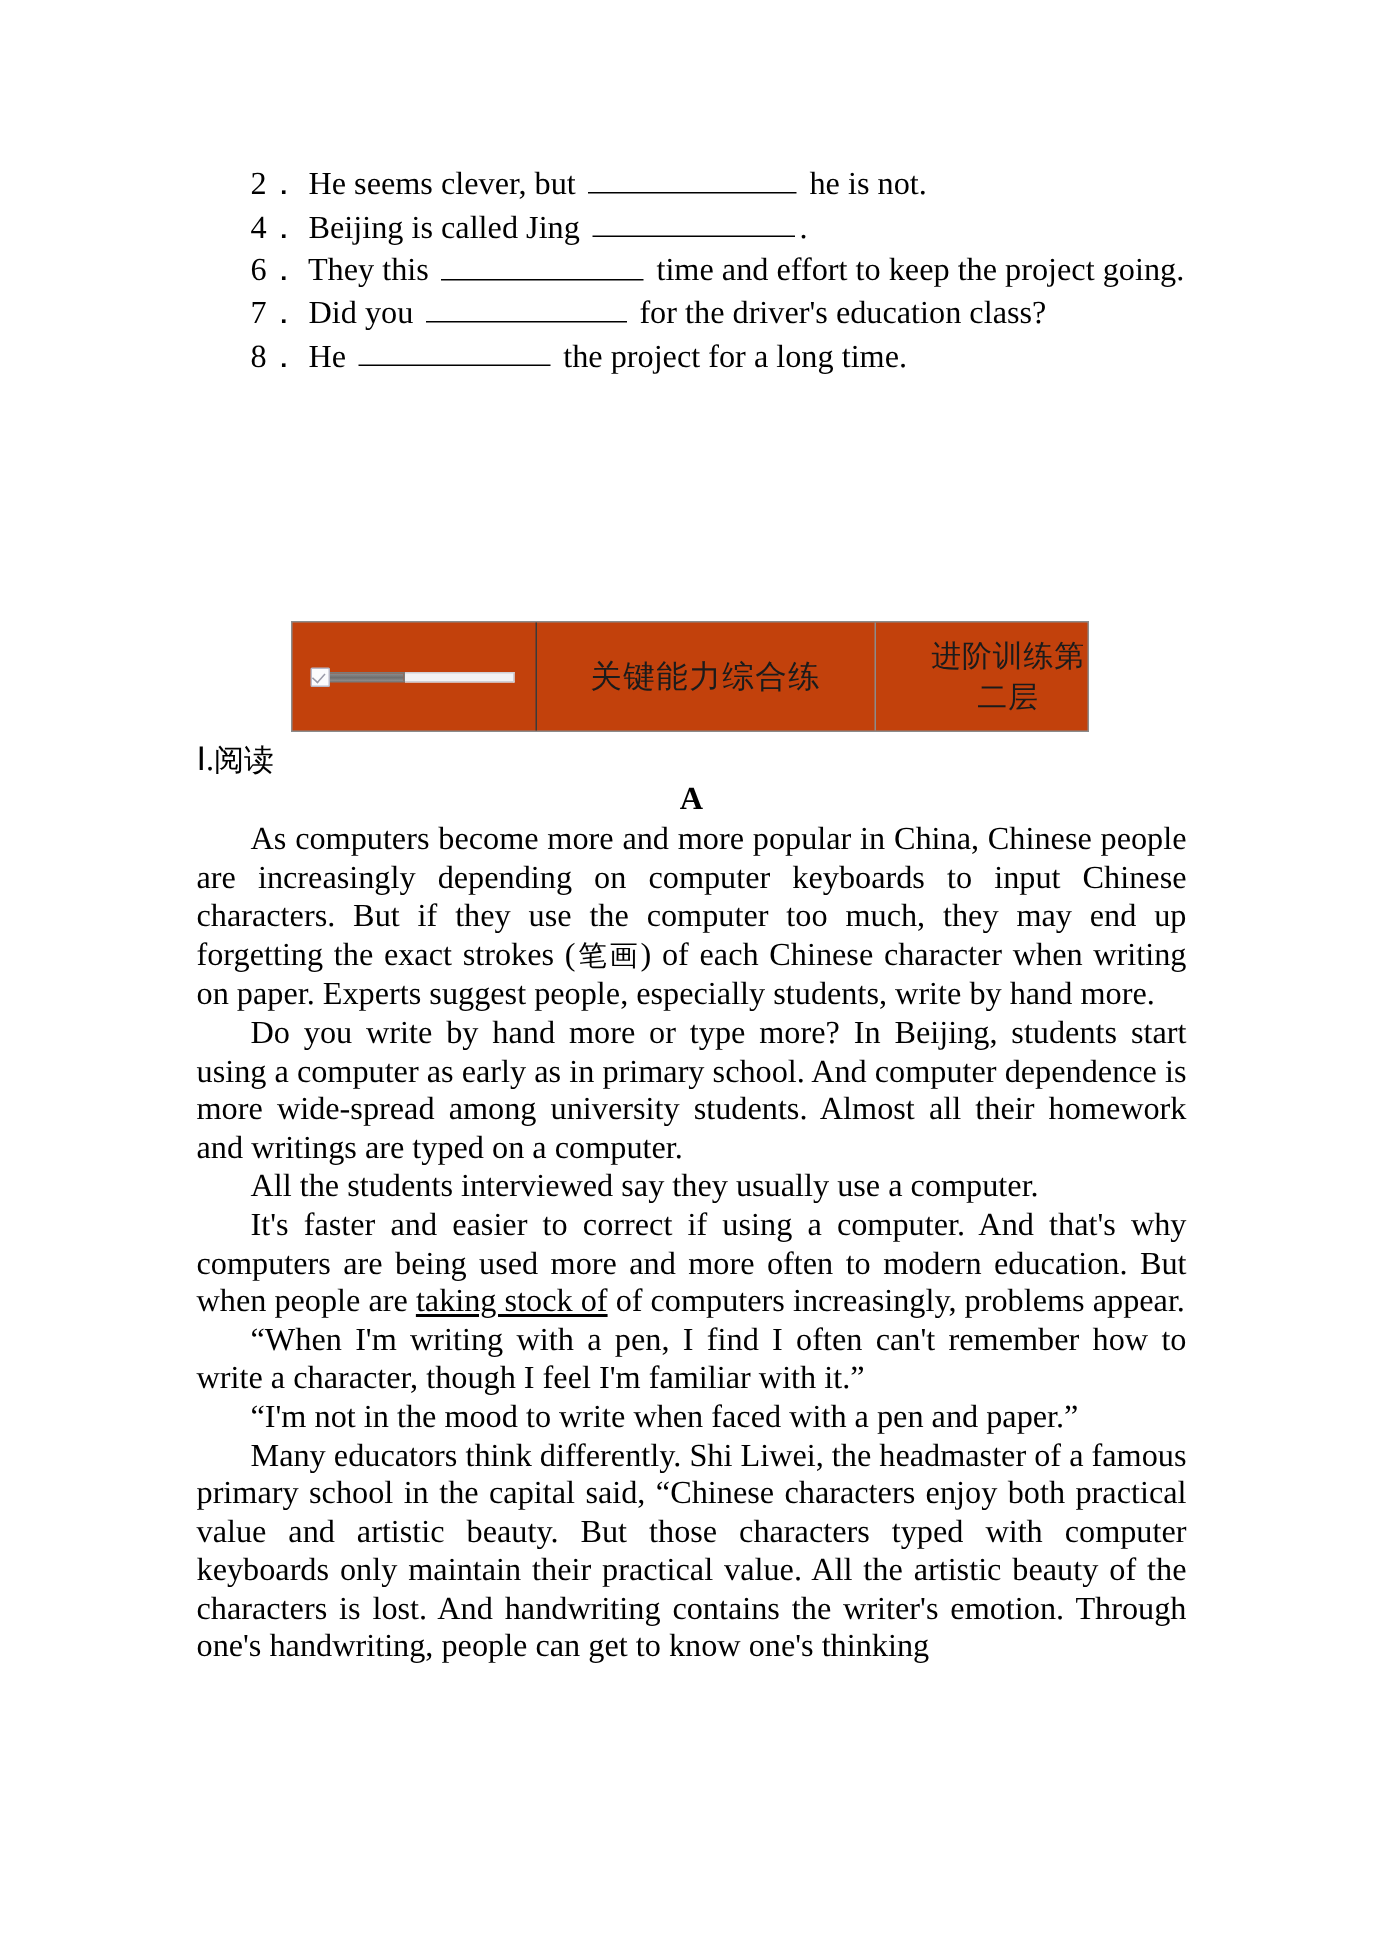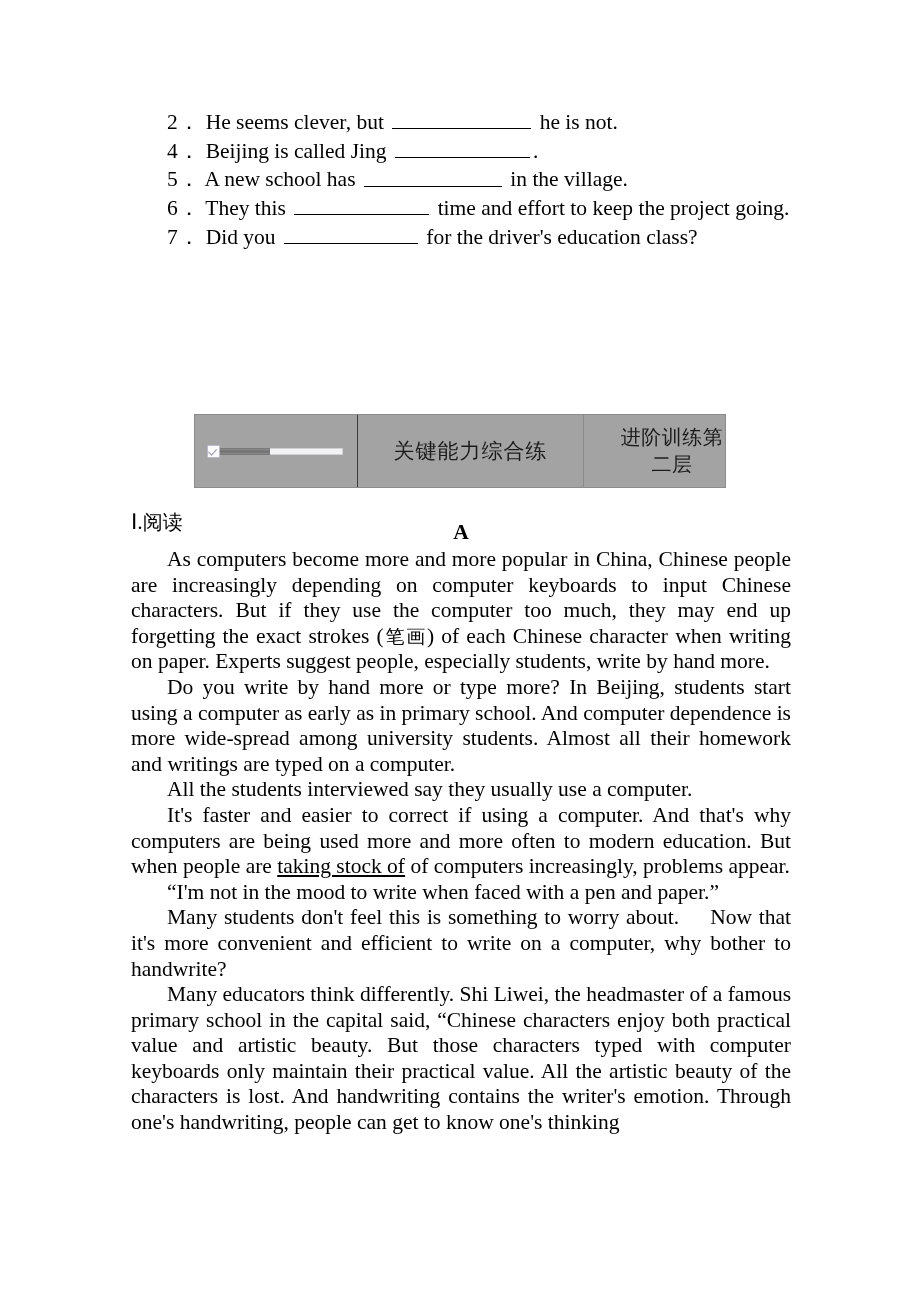--- a/index.html
+++ b/index.html
@@ -66,21 +66,21 @@
   
   .banner {
     position: absolute;
     left: 194px;
     top: 414px;
     width: 532px;
     height: 74px;
     border: 1.2px solid #8b8b8b;
     box-sizing: border-box;
     display: flex;
-    background: #a3a3a3;
+    background: #c2410c;
   }
   .banner-cell {
     box-sizing: border-box;
     display: flex;
     align-items: center;
     justify-content: center;
     height: 100%;
   }
   .cell-deco {
     width: 163px;
@@ -158,21 +158,20 @@
     box-sizing: border-box;
   }
 
   
   .sec-heading {
     position: absolute;
     left: 131px;
     top: 492px;
     font-size: 21.5px;
     line-height: 28px;
-    margin-top: 16px;
   }
   .sec-heading .roman {
     font-family: "Liberation Serif", serif;
   }
   .sec-heading .cn {
     font-family: "DejaVu Sans", "Liberation Sans", sans-serif;
     font-size: 20px;
   }
 
   
@@ -216,26 +215,26 @@
 
 <div class="page">
 
   <div class="ex-list">
 
     <p class="ex-item"><span class="ex-num">2．</span> <span>He seems clever, but</span> <span class="blank b-w1"></span> <span>he is not.</span></p>
 
 
     <p class="ex-item"><span class="ex-num">4．</span> <span>Beijing is called Jing</span> <span class="blank b-w3"></span><span>.</span></p>
 
-    <p class="ex-item"><span class="ex-num">5．</span> <span>A new school has</span> <span class="blank b-w4"></span> <span>in the village.</span></p>
 
     <p class="ex-item wrap"><span class="ex-num">6．</span> <span>They this</span> <span class="blank b-w5"></span> <span>time and effort to keep the project going.</span></p>
 
     <p class="ex-item"><span class="ex-num">7．</span> <span>Did you</span> <span class="blank b-w6"></span> <span>for the driver's education class?</span></p>
 
+    <p class="ex-item"><span class="ex-num">8．</span> <span>He</span> <span class="blank b-w7"></span> <span>the project for a long time.</span></p>
 
 
 
   </div>
 
   <div class="banner">
 
     <div class="banner-cell cell-deco">
       <div class="deco-bar">
         <span class="deco-check"></span>
@@ -264,22 +263,22 @@
     <p class="passage-label">A</p>
 
     <p class="para">As computers become more and more popular in China, Chinese people are increasingly depending on computer keyboards to input Chinese characters. But if they use the computer too much, they may end up forgetting the exact strokes (<span class="cjk">笔画</span>) of each Chinese character when writing on paper. Experts suggest people, especially students, write by hand more.</p>
 
     <p class="para">Do you write by hand more or type more? In Beijing, students start using a computer as early as in primary school. And computer dependence is more wide-spread among university students. Almost all their homework and writings are typed on a computer.</p>
 
     <p class="para">All the students interviewed say they usually use a computer.</p>
 
     <p class="para">It's faster and easier to correct if using a computer. And that's why computers are being used more and more often to modern education. But when people are <span class="u-term">taking stock of</span> of computers increasingly, problems appear.</p>
 
+    <p class="para">“When I'm writing with a pen, I find I often can't remember how to write a character, though I feel I'm familiar with it.”</p>
 
     <p class="para">“I'm not in the mood to write when faced with a pen and paper.”</p>
 
-    <p class="para">Many students don't feel this is something to worry about.　 Now that it's more convenient and efficient to write on a computer, why bother to handwrite?</p>
 
     <p class="para last">Many educators think differently. Shi Liwei, the headmaster of a famous primary school in the capital said, “Chinese characters enjoy both practical value and artistic beauty. But those characters typed with computer keyboards only maintain their practical value. All the artistic beauty of the characters is lost. And handwriting contains the writer's emotion. Through one's handwriting, people can get to know one's thinking</p>
 
   </div>
 
 </div>
 
 </body></html>

